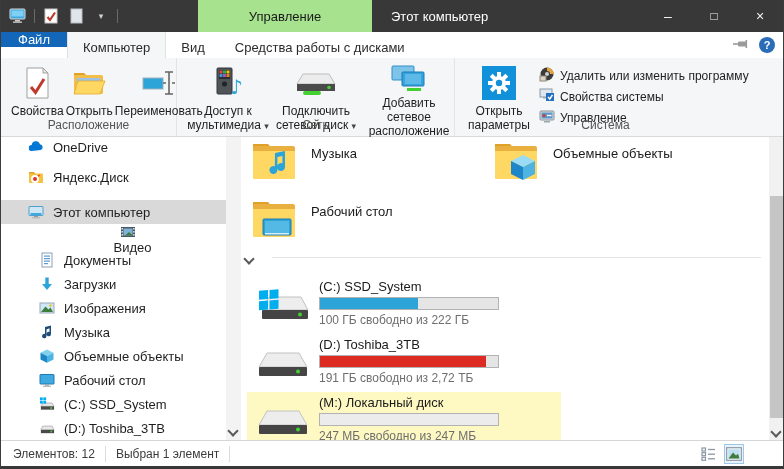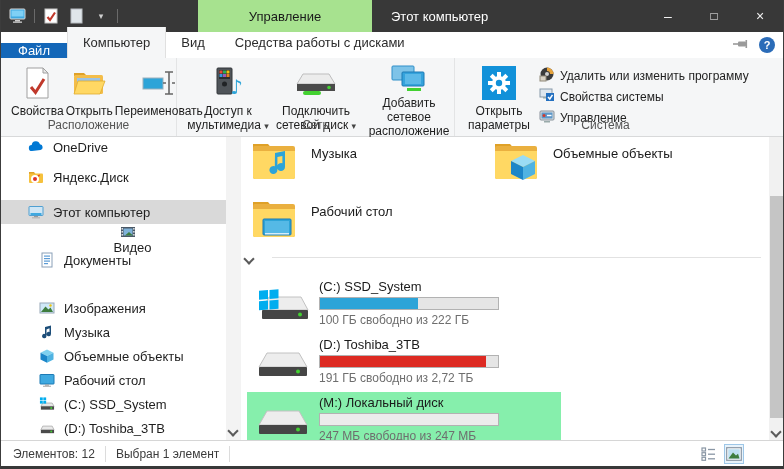--- a/index.html
+++ b/index.html
@@ -12,21 +12,21 @@
   .qat { position:absolute; left:8px; top:0; height:32px; display:flex; align-items:center; gap:7px; }
   .qat .sep { width:1px; height:14px; background:#6a6a6a; }
   .qat .qicon { width:18px; height:16px; display:flex; align-items:center; justify-content:center; }
   .ctx-tab { position:absolute; left:197px; top:0; width:174px; height:32px; background:#a7e28f; color:#1a1a1a; display:flex; align-items:center; justify-content:center; font-size:13px; }
   .win-title { position:absolute; left:390px; top:0; height:32px; display:flex; align-items:center; font-size:13px; color:#fff; }
   .win-controls { position:absolute; right:0; top:0; height:32px; display:flex; }
   .win-btn { width:46px; height:32px; display:flex; align-items:center; justify-content:center; color:#f0f0f0; font-size:14px; }
   .win-btn.max { font-size:12px; }
 
   
-  .tabrow { position:absolute; left:0; top:32px; width:100%; height:26px; background:#fff; display:flex; align-items:flex-end; }
+  .tabrow { position:absolute; left:0; top:32px; width:100%; height:26px; background:#fff; display:flex; align-items:flex-start; }
   .tab { padding:8px 15px; display:flex; align-items:center; font-size:13px; color:#2b2b2b; }
   .tab-file { background:#1467b8; color:#fff; padding:0 17px; }
   .tab-active { background:#f5f6f7; border-left:1px solid #e0e0e0; border-right:1px solid #e0e0e0; }
   .tabrow-right { position:absolute; right:8px; top:32px; height:26px; display:flex; align-items:center; gap:10px; }
   .help-btn { width:16px; height:16px; border-radius:50%; background:#2b6cb8; color:#fff; font-weight:bold; font-size:11px; display:flex; align-items:center; justify-content:center; }
 
   
   .ribbon { position:absolute; left:0; top:58px; width:100%; height:79px; background:#f5f6f7; border-bottom:1px solid #d8d9da; display:flex; }
   .rgroup { position:relative; height:100%; border-right:1px solid #e3e4e5; }
   .rgroup-label { position:absolute; left:0; right:0; bottom:4px; text-align:center; font-size:12px; color:#555; }
@@ -57,21 +57,21 @@
 
   .main { position:absolute; left:240px; top:0; width:528px; height:100%; }
   .folder-tile { position:absolute; display:flex; }
   .folder-tile .ficon { width:46px; height:44px; margin-right:14px; }
   .folder-tile .flabel { font-size:13px; color:#1a1a1a; margin-top:7px; }
   .section-hdr { position:absolute; left:4px; top:116px; width:520px; display:flex; align-items:center; font-size:13px; color:#1a1a1a; }
   .section-hdr .chev { margin-right:8px; }
   .section-hdr .hline { flex:1; height:1px; background:#e2e2e2; margin-left:10px; margin-right:4px; }
 
   .drive-tile { position:absolute; left:6px; width:314px; height:56px; display:flex; padding:3px 0 0 8px; }
-  .drive-tile.selected { background:#86efac; height:61px; }
+  .drive-tile.selected { background:#fef9c3; height:61px; }
   .drive-tile .dicon { width:56px; position:relative; margin-right:8px; }
   .drive-info { padding-top:0; }
   .dlabel { font-size:13px; color:#1a1a1a; }
   .dbar { width:180px; height:13px; border:1px solid #b2b2b2; background:#e5e5e5; margin-top:3px; }
   .dbar-fill { height:100%; }
   .dfree { font-size:12px; color:#6e6e6e; margin-top:3px; }
 
   .vscroll { position:absolute; left:768px; top:0; width:16px; height:100%; background:#f1f1f1; }
   .vthumb { position:absolute; left:1px; top:59px; width:14px; height:222px; background:#c5c5c5; }
   .vchev { position:absolute; left:3px; top:289px; }
@@ -339,20 +339,29 @@
               <rect x="3" y="1" width="10" height="14" fill="#fff" stroke="#8aa0b8"></rect>
               <rect x="5" y="3.5" width="6" height="1.2" fill="#5b9bd5"></rect>
               <rect x="5" y="6" width="6" height="1.2" fill="#5b9bd5"></rect>
               <rect x="5" y="8.5" width="6" height="1.2" fill="#5b9bd5"></rect>
               <rect x="5" y="11" width="4" height="1.2" fill="#5b9bd5"></rect>
             </svg>
           </span>
         <span>Документы</span>
       </div>
 
+      <div class="side-item lvl1" style="top:135px;">
+        <span class="sicon">
+            <svg width="16" height="16" viewBox="0 0 16 16">
+              <rect x="6.3" y="1.5" width="3.4" height="6.5" fill="#2da4d8"></rect>
+              <polygon points="3,8 13,8 8,14" fill="#2da4d8"></polygon>
+            </svg>
+          </span>
+        <span>Загрузки</span>
+      </div>
 
       <div class="side-item lvl1" style="top:159px;">
         <span class="sicon">
             <svg width="16" height="16" viewBox="0 0 16 16">
               <rect x="1" y="3" width="14" height="10" fill="#cfe8f7" stroke="#98a8b8"></rect>
               <polygon points="2,12 6.5,6.5 9.5,9.5 11.5,7.5 14,12" fill="#3e7d3e"></polygon>
               <circle cx="11.5" cy="5.5" r="1.2" fill="#f1c40f"></circle>
             </svg>
           </span>
         <span>Изображения</span>

